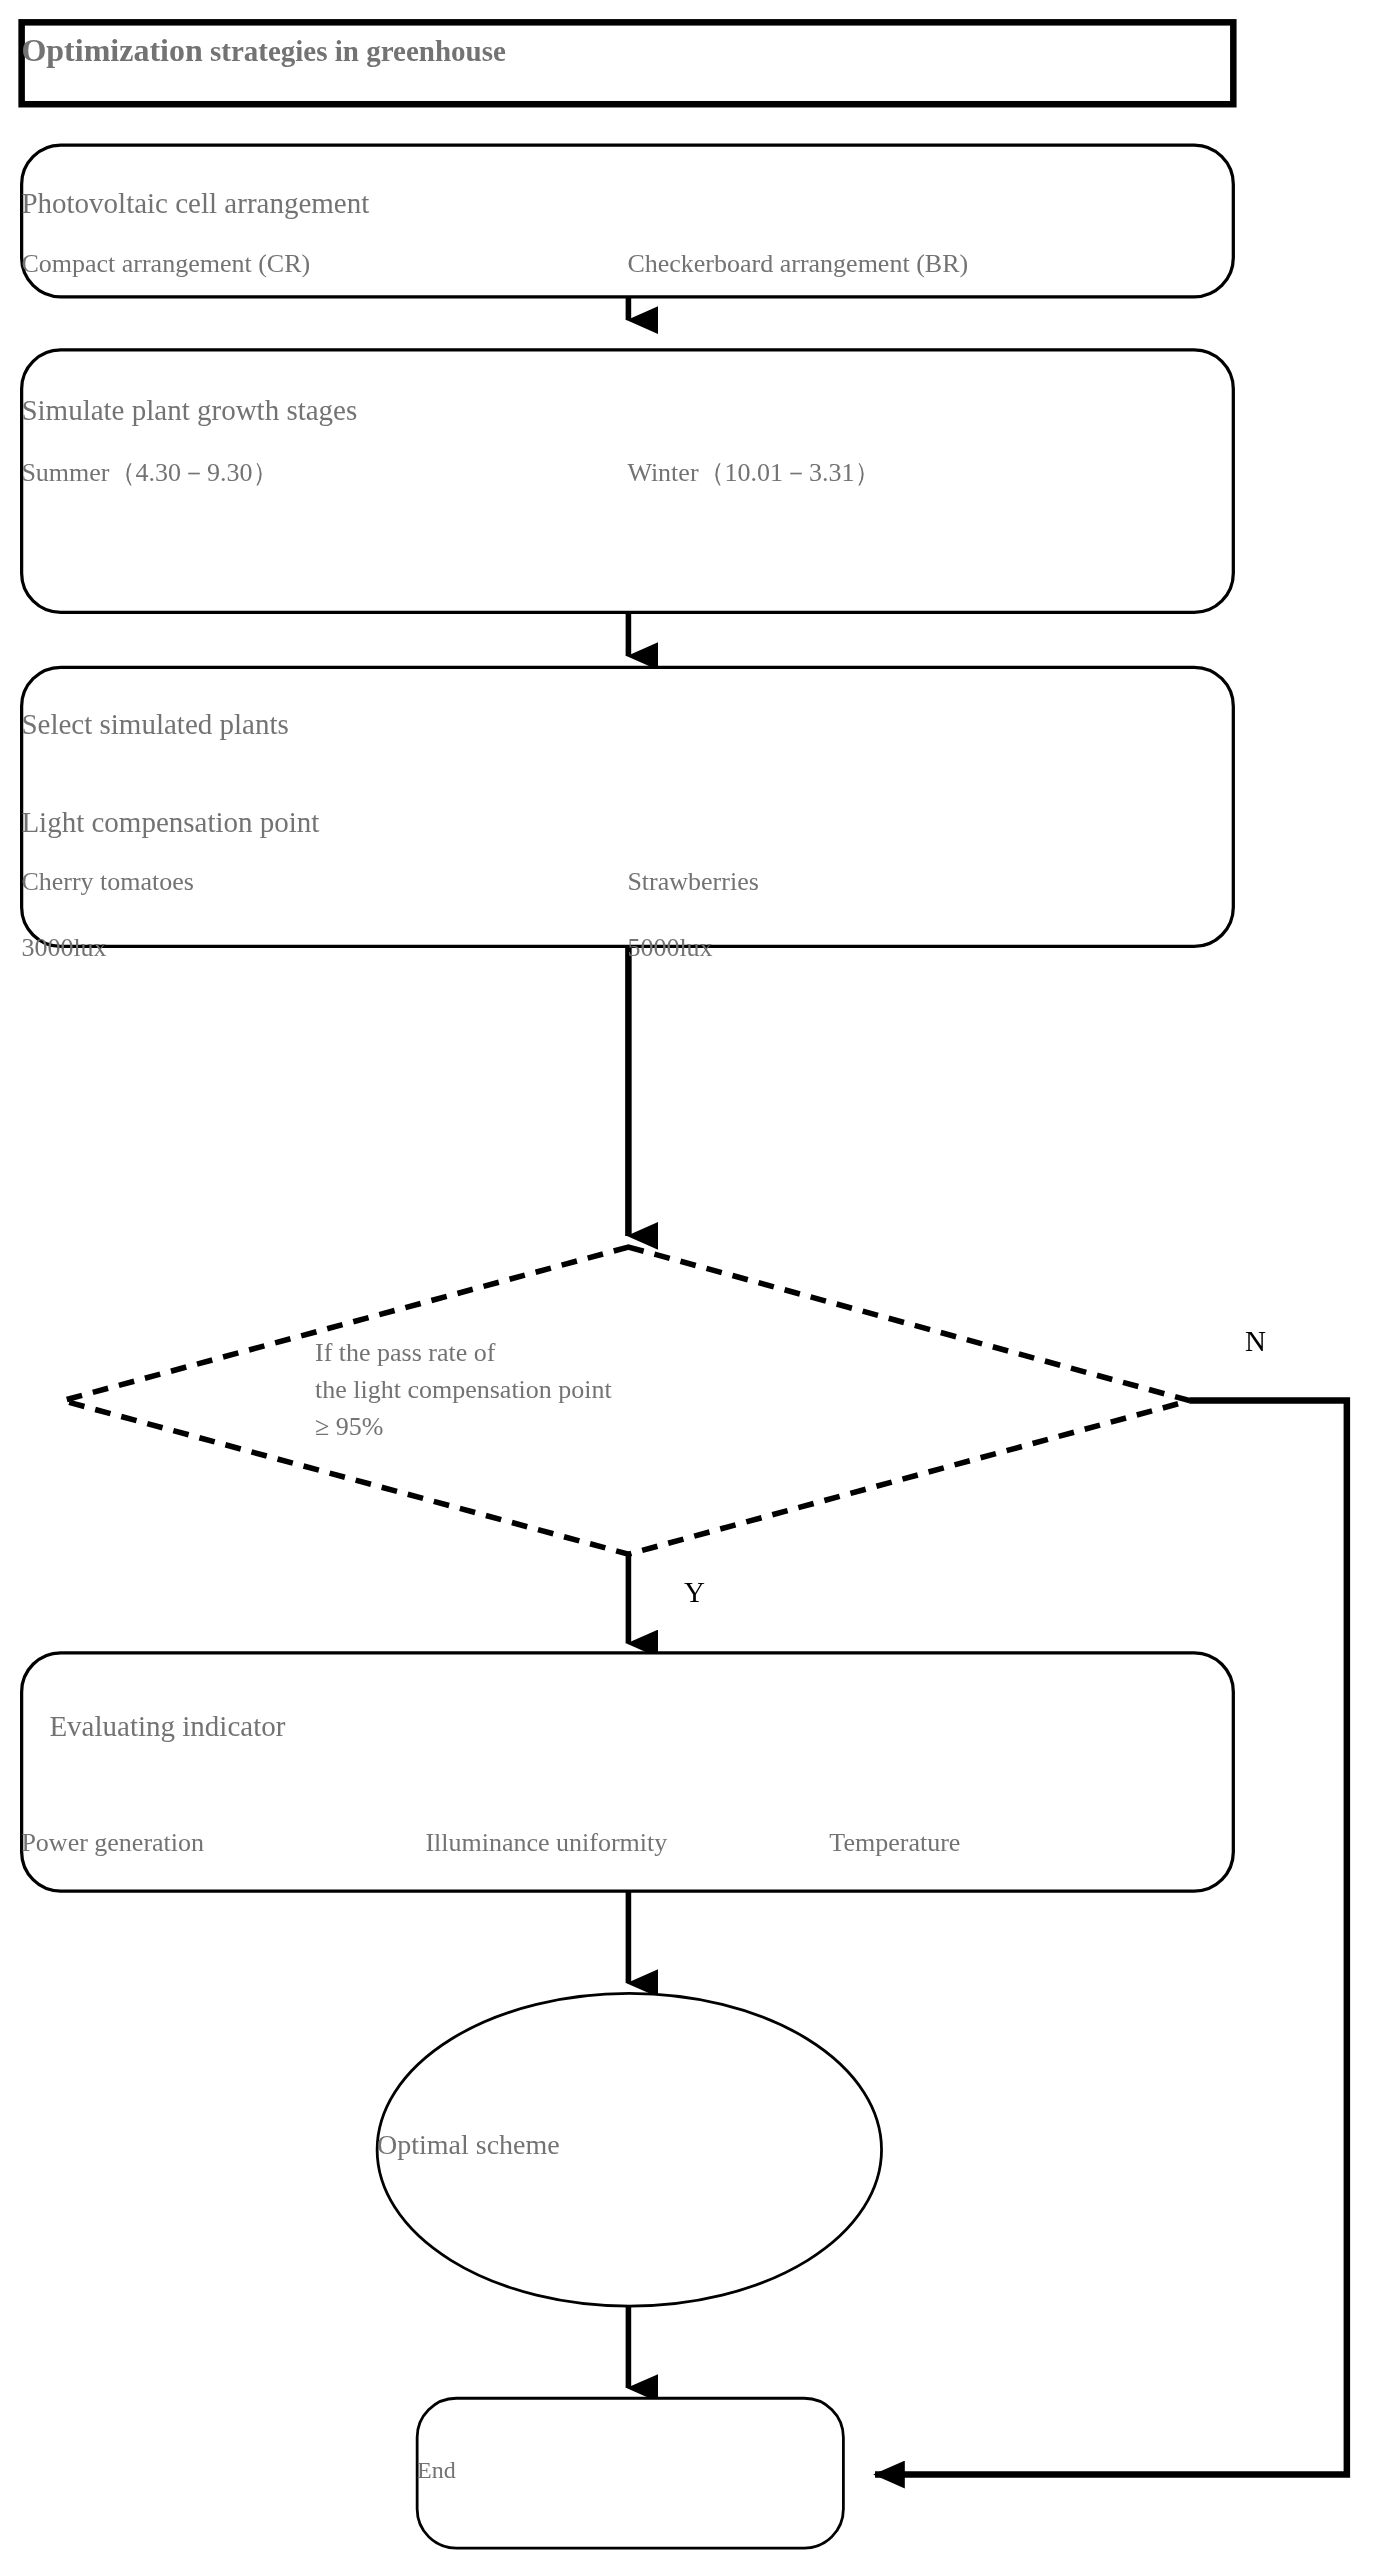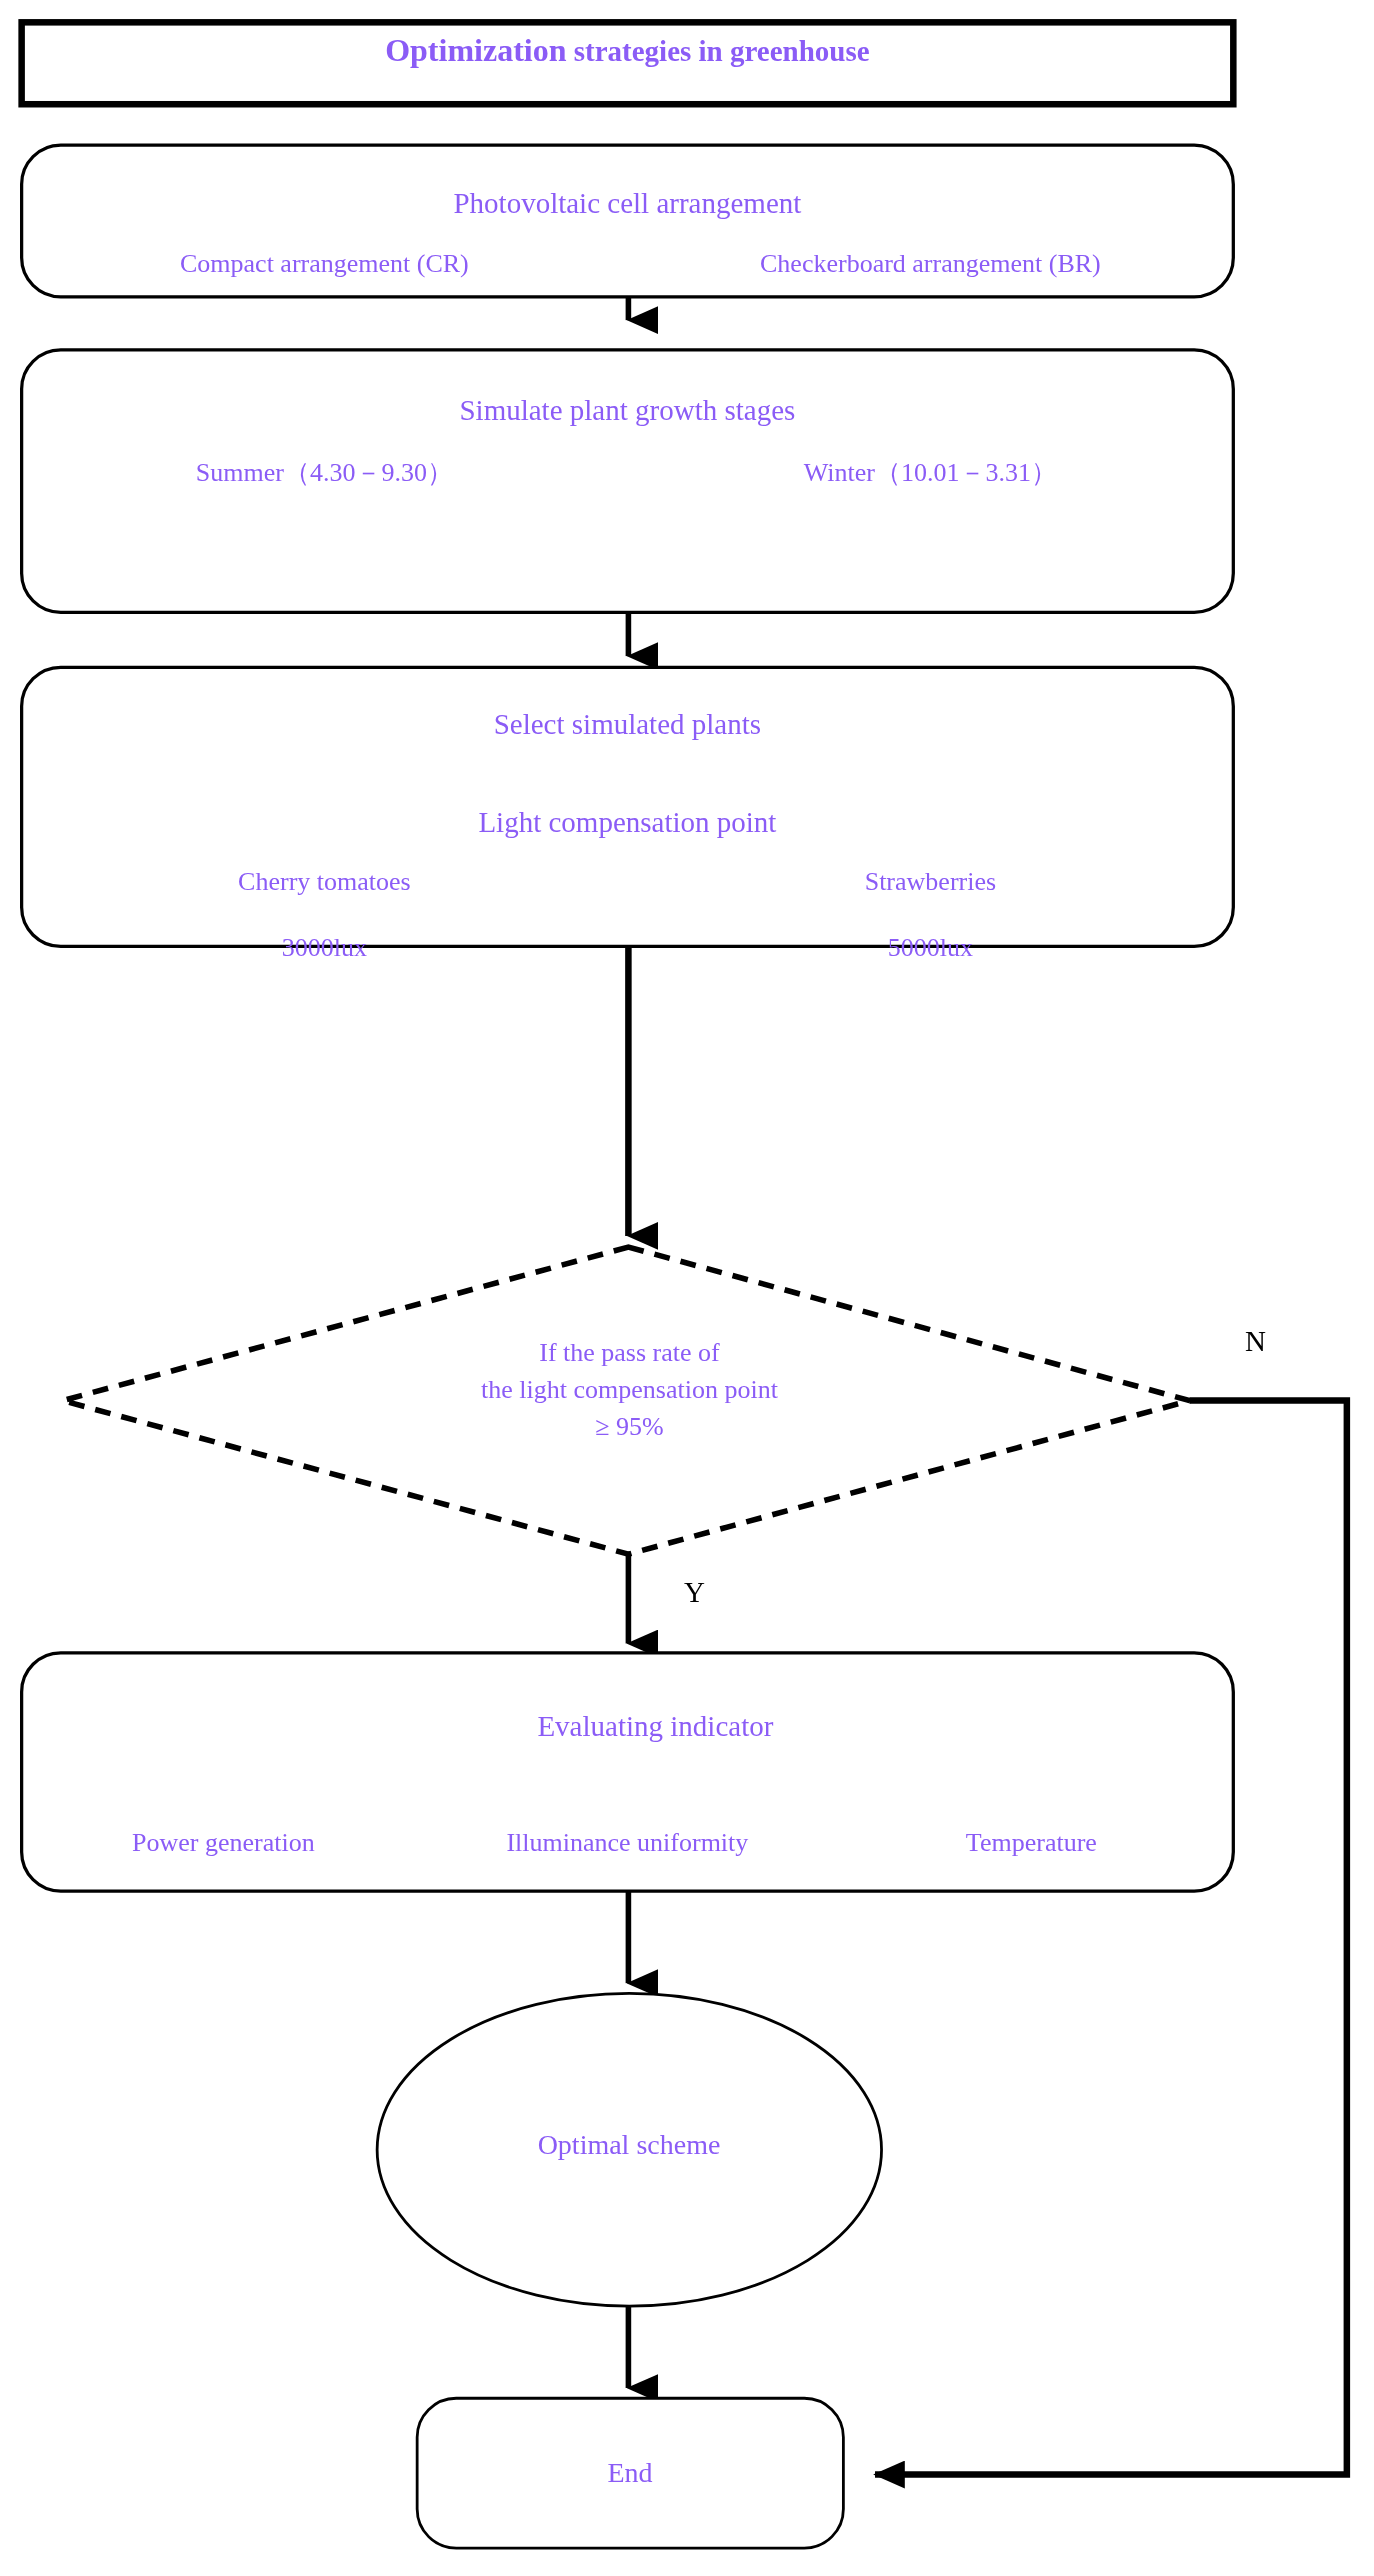--- a/index.html
+++ b/index.html
@@ -20,24 +20,24 @@
   }
   .svg-layer {
     position: absolute;
     top: 0;
     left: 0;
     width: 1375px;
     height: 2576px;
   }
   .node-text {
     position: absolute;
-    text-align: center;
+    text-align: left;
     white-space: nowrap;
     line-height: 1.18;
-    color: #8b5cf6;
+    color: #737373;
   }
 
   
   #title-box-text {
     left: 21.4px;
     top: 32px;
     width: 1212px;
     font-weight: bold;
     font-size: 29px;
     letter-spacing: 0px;
@@ -99,21 +99,21 @@
     top: 2128px;
     width: 504px;
     font-size: 28px;
   }
 
   
   #end-text {
     left: 417px;
     top: 2456px;
     width: 426px;
-    font-size: 28px;
+    font-size: 24px;
   }
 </style>
 </head>
 <body>
 
 <div id="canvas">
 
   <svg class="svg-layer" viewBox="0 0 1477 2768" xmlns="http://www.w3.org/2000/svg">
 
     <defs>

